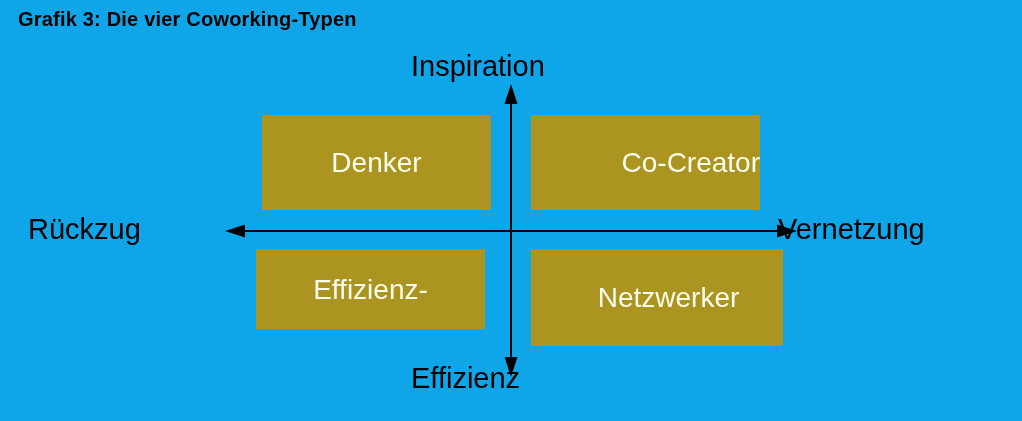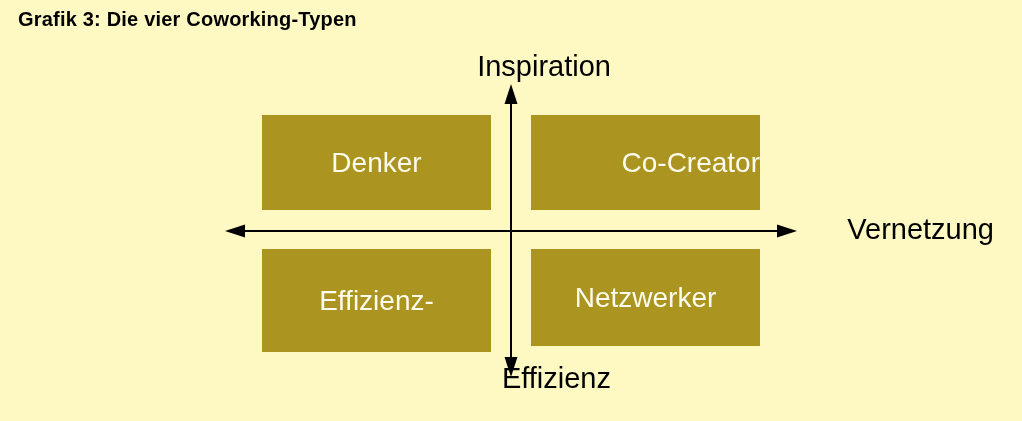--- a/index.html
+++ b/index.html
@@ -4,21 +4,21 @@
 <style>
   html, body {
     margin: 0;
     padding: 0;
     background: #ffffff;
   }
   #canvas {
     position: relative;
     width: 1022px;
     height: 421px;
-    background: #fef9c3;
+    background: #0ea5e9;
     font-family: "Liberation Sans", "DejaVu Sans", sans-serif;
     overflow: hidden;
   }
   .page-title {
     position: absolute;
     left: 18px;
     top: 8px;
     font-size: 20px;
     font-weight: bold;
     color: #000000;
@@ -30,45 +30,45 @@
     left: 0;
     top: 0;
     width: 1022px;
     height: 421px;
   }
   .axis-label {
     position: absolute;
     font-size: 29px;
     font-weight: 400;
     color: #000000;
-    text-align: right;
+    text-align: left;
     white-space: nowrap;
     line-height: 32px;
   }
   .axis-label.top    { left: 411px; top: 50px;  width: 200px; }
   .axis-label.bottom { left: 411px; top: 362px; width: 200px; }
   .axis-label.left   { left: 28px;  top: 213px; width: 164px; }
-  .axis-label.right  { left: 826px; top: 213px; width: 168px; }
+  .axis-label.right  { left: 778px; top: 213px; width: 168px; }
   .quad-box {
     position: absolute;
     background: var(--box-fill, #AB9420);
     color: var(--box-text, #FCFCEE);
     display: flex;
     flex-direction: column;
     align-items: center;
     justify-content: center;
     text-align: center;
     font-size: 28px;
     line-height: 33px;
     font-weight: 400;
   }
   .quad-box.tl { left: 262px; top: 115px; width: 229px; height: 95px; }
   .quad-box.tr { left: 531px; top: 115px; width: 229px; height: 95px; align-items: flex-end; }
-  .quad-box.bl { left: 262px; top: 249px; width: 229px; height: 103px; gap: 48px; }
-  .quad-box.br { left: 531px; top: 249px; width: 229px; height: 97px; }
+  .quad-box.bl { left: 256px; top: 249px; width: 229px; height: 80px; gap: 48px; }
+  .quad-box.br { left: 531px; top: 249px; width: 229px; height: 97px; padding-left: 23px; }
 </style>
 </head>
 <body>
 
 <div id="canvas" style="--box-fill: #AB9420; --box-text: #FCFCEE;">
 
   <div class="page-title">Grafik 3: Die vier Coworking-Typen</div>
 
   <svg class="axis-svg" viewBox="0 0 1022 421" xmlns="http://www.w3.org/2000/svg">
     <g stroke="#000000" fill="#000000">
@@ -80,20 +80,21 @@
       <line x1="242" y1="231" x2="780" y2="231" stroke-width="2"></line>
       <polygon points="225,231 245,224.5 245,237.5" stroke="none"></polygon>
       <polygon points="797,231 777,224.5 777,237.5" stroke="none"></polygon>
     </g>
   </svg>
 
   <div class="axis-label top">Inspiration</div>
 
   <div class="axis-label bottom">Effizienz</div>
 
+  <div class="axis-label left">Rückzug</div>
 
   <div class="axis-label right">Vernetzung</div>
 
   <div class="quad-box tl">
     <span>Denker</span>
   </div>
 
   <div class="quad-box tr">
     <span>Co-Creator</span>
   </div>

